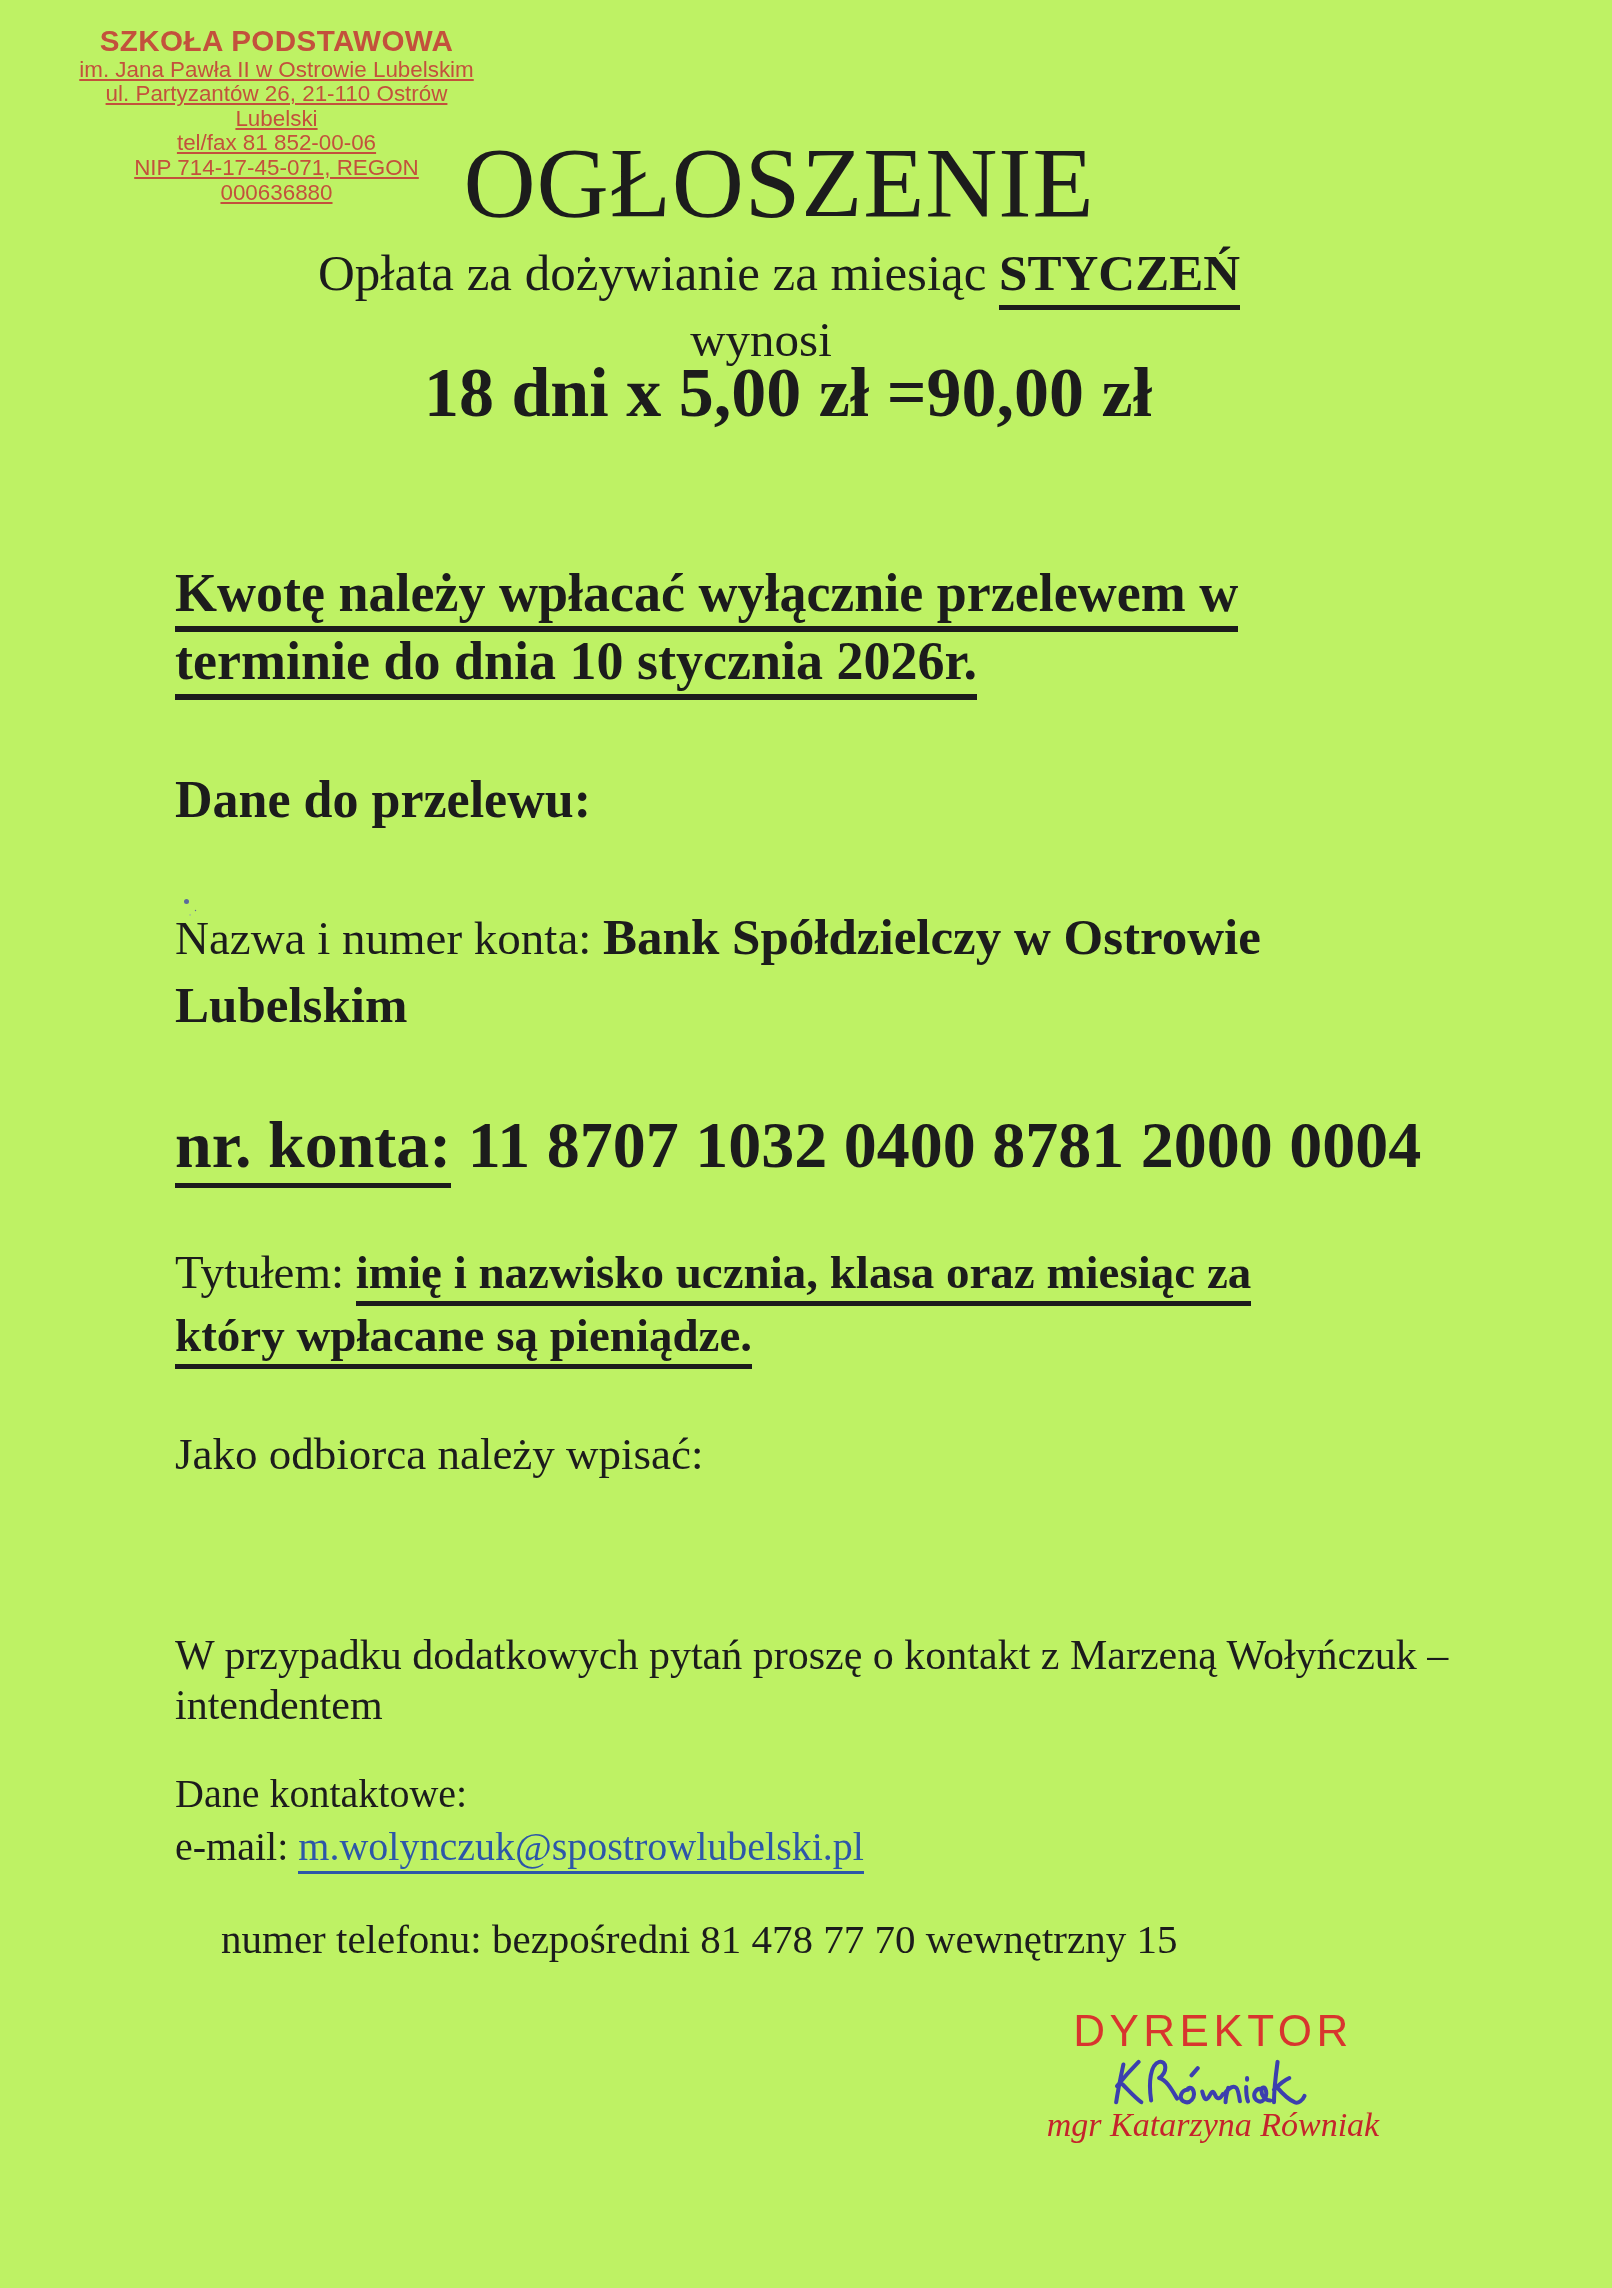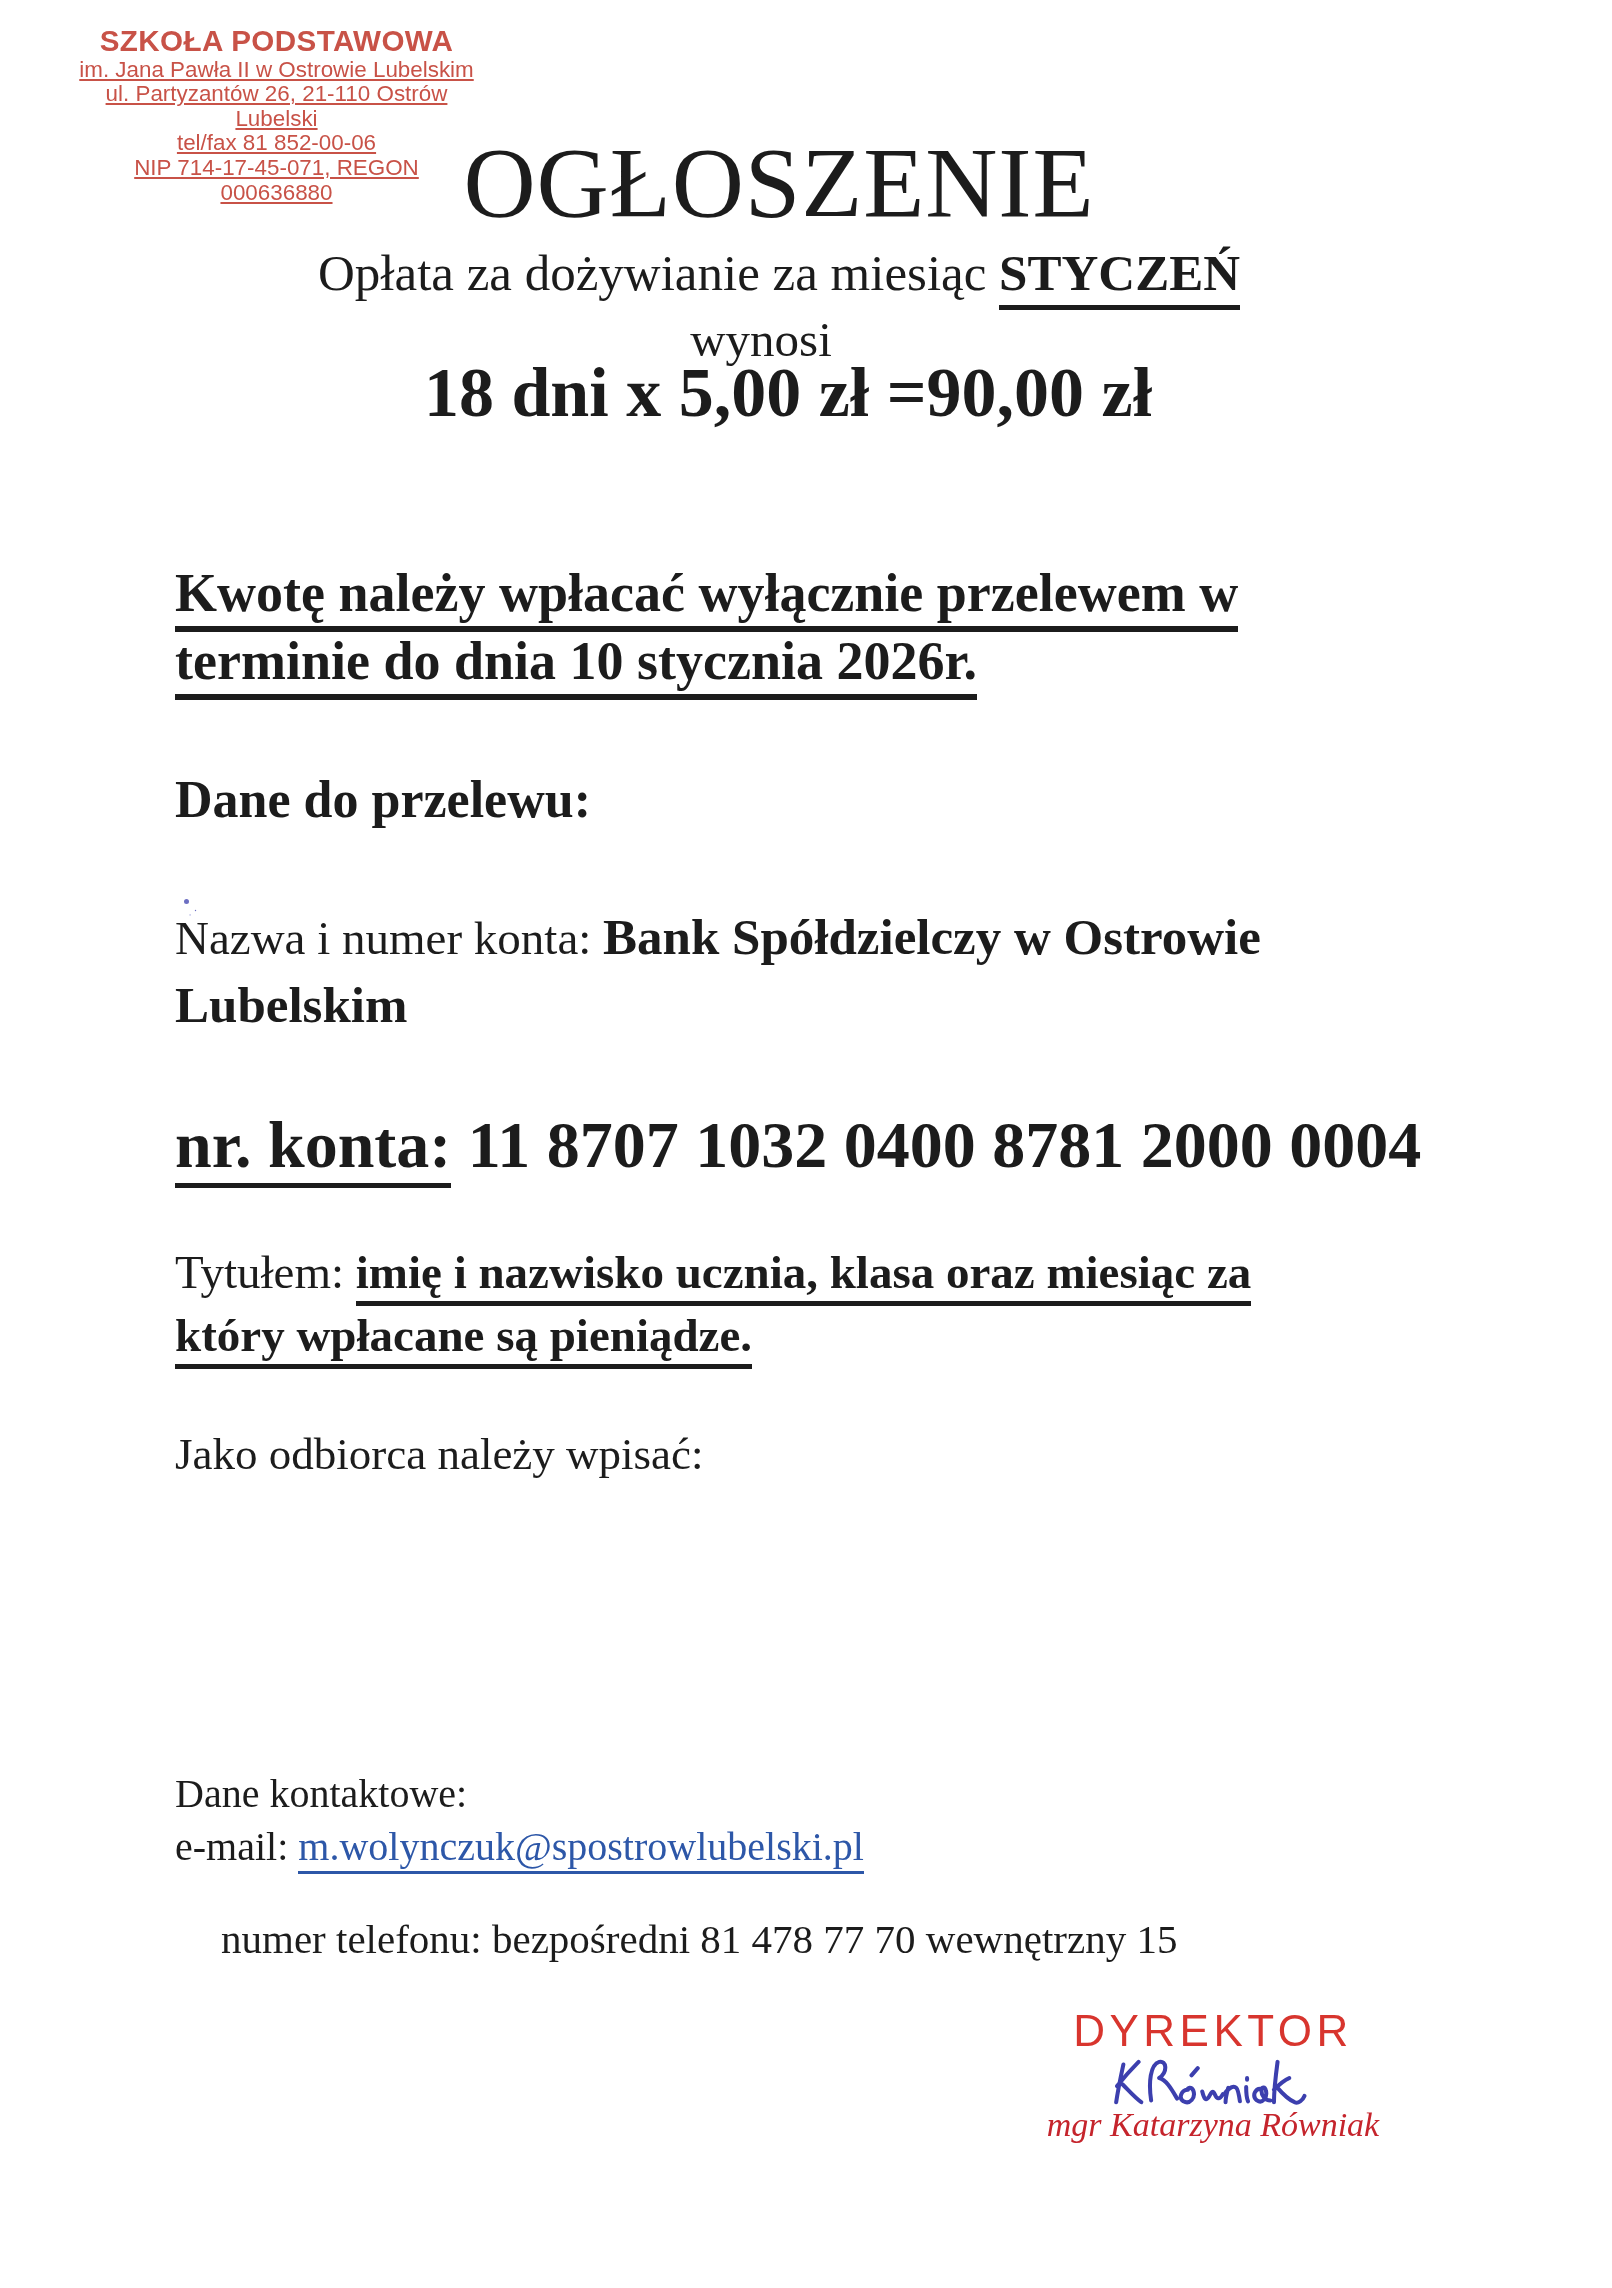--- a/index.html
+++ b/index.html
@@ -1,17 +1,17 @@
 <!DOCTYPE html>
 <html lang="pl" style="--stamp_red: #c4453a; --director_red: #d8352e; --name_red: #c5242c; --ink_blue: #3c3fae; --link_blue: #2d57a8; --text_black: #1c1c1c;font-size:14.3px"><head>
 <meta charset="utf-8">
 <style>
   html,body{margin:0;padding:0;background:#e8e8e8;}
   .page{
-    position:relative;width:1612px;height:2288px;background:#ffffff;
+    position:relative;width:1612px;height:2288px;background:#bef264;
     font-family:"Liberation Serif","DejaVu Serif",serif;
     color:var(--text_black,#1c1c1c);overflow:hidden;
   }
   .abs{position:absolute;margin:0;}
   
   .stamp{
     left:77px;top:25px;width:399px;text-align:center;
     font-family:"Liberation Sans","DejaVu Sans",sans-serif;
     color:var(--stamp_red,#c4453a);opacity:.93;line-height:1.1;
   }
@@ -77,20 +77,21 @@
   <p class="abs transfer-header">Dane do przelewu:</p>
 
   <p class="abs account-name"><span class="acc-label">Nazwa i numer konta: </span><span class="b">Bank Spółdzielczy w Ostrowie</span><br><span class="b">Lubelskim</span></p>
 
   <p class="abs account-number"><span class="label-u">nr. konta:</span><span> 11 8707 1032 0400 8781 2000 0004</span></p>
 
   <p class="abs title-field"><span>Tytułem: </span><span class="bu">imię i nazwisko ucznia, klasa oraz miesiąc za </span><br><span class="bu">który wpłacane są pieniądze.</span></p>
 
   <p class="abs recipient-intro">Jako odbiorca należy wpisać:</p>
 
+  <p class="abs contact-note"><span>W przypadku dodatkowych pytań proszę o kontakt z Marzeną Wołyńczuk –</span><br><span>intendentem</span></p>
 
   <p class="abs contact-header">Dane kontaktowe:</p>
   <p class="abs email-line"><span>e-mail: </span><a class="email">m.wolynczuk@spostrowlubelski.pl</a></p>
   <p class="abs phone-line">numer telefonu: bezpośredni 81 478 77 70 wewnętrzny 15</p>
 
   <div class="abs sig-block">
     <div class="sig-role">DYREKTOR</div>
     <svg class="sig-ink" width="208" height="61" viewBox="0 0 232 68" aria-hidden="true">
       <path fill="none" stroke="#3c3fae" stroke-width="4.5" stroke-linecap="round" stroke-linejoin="round" d="M16,14 C13,28 10,42 8,56
            M9,38 C17,28 26,18 33,11

